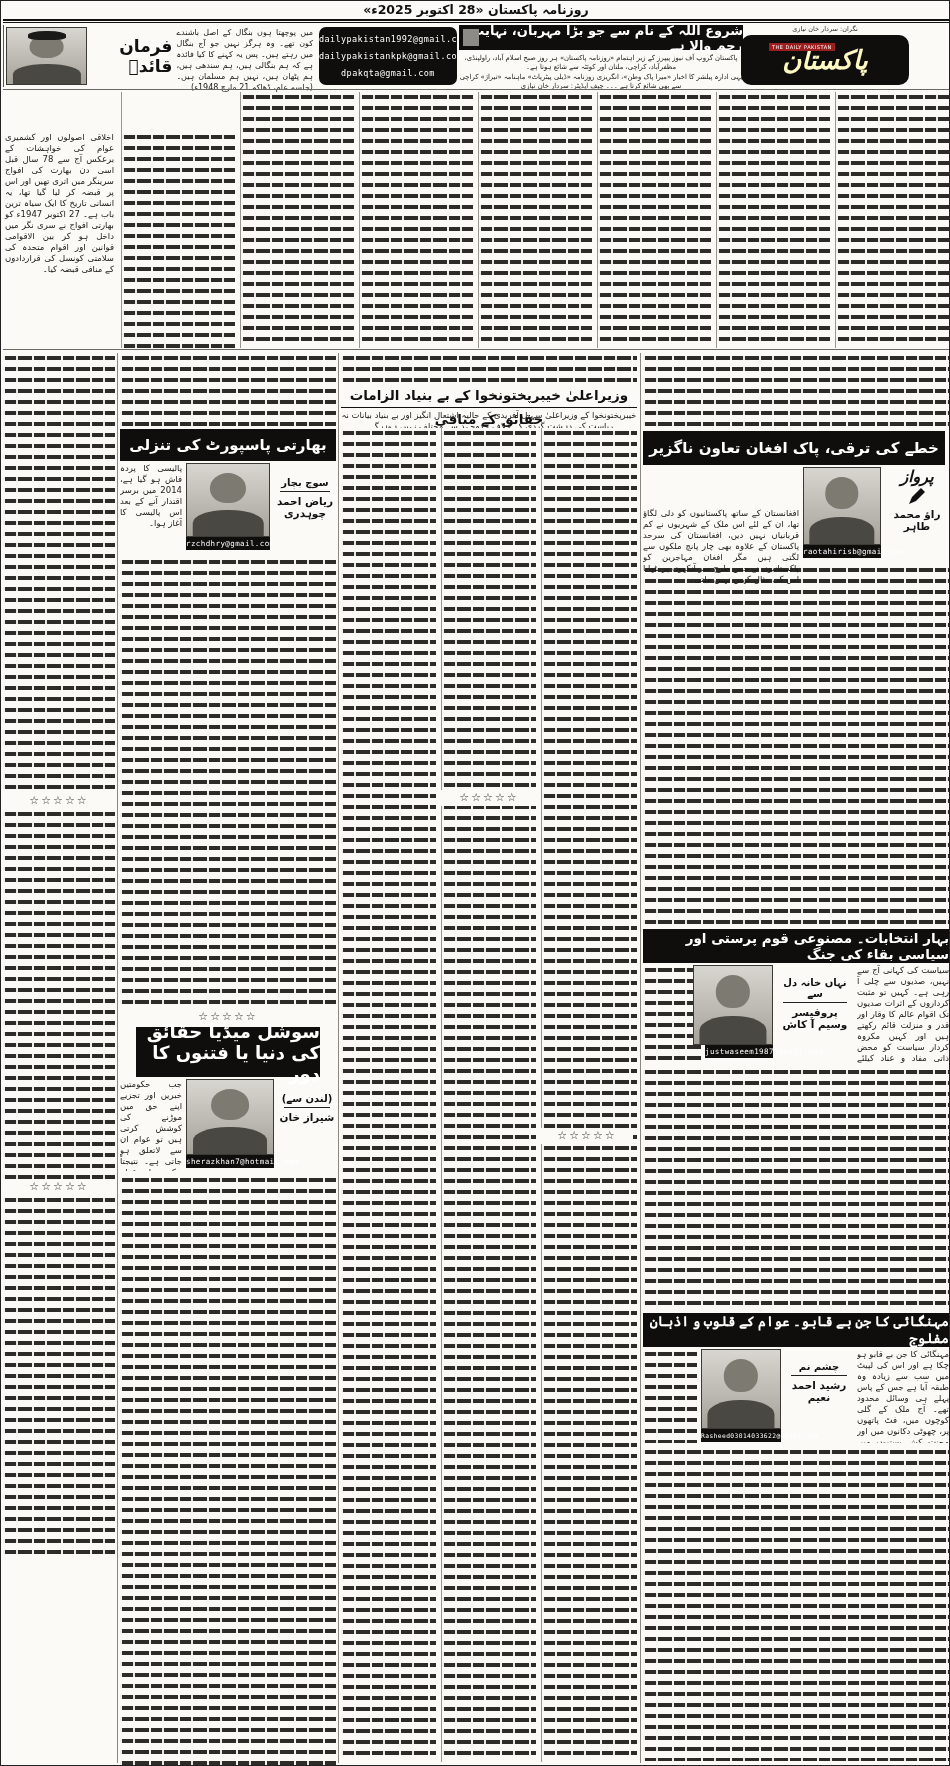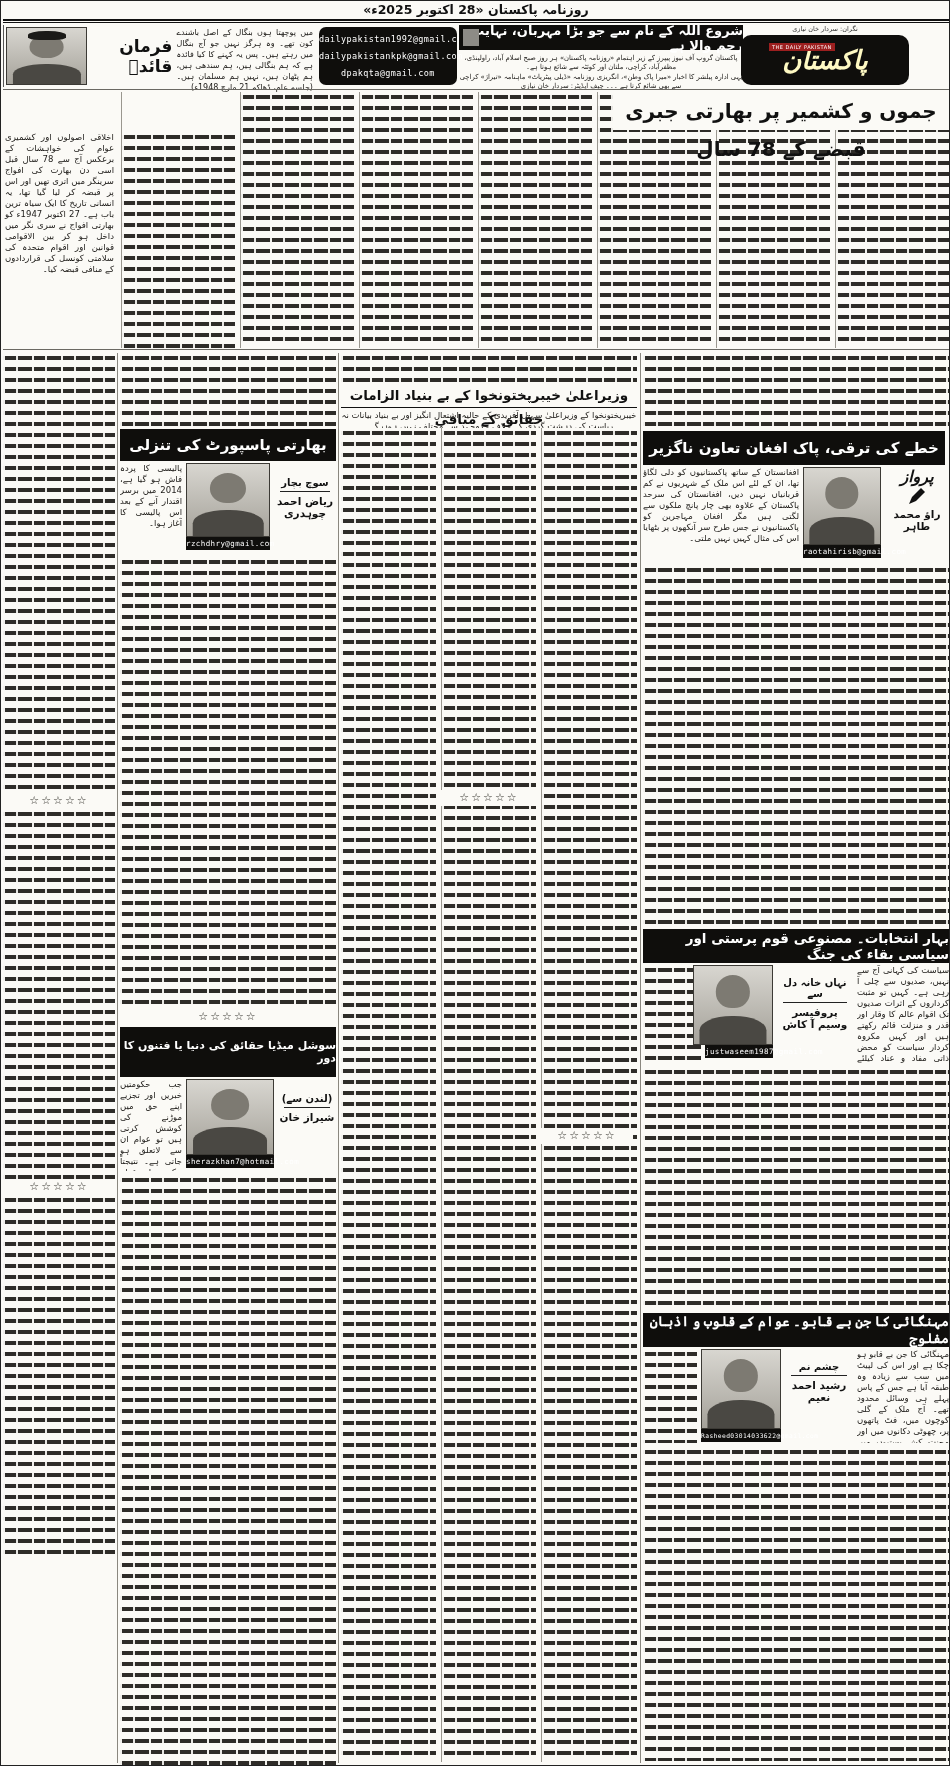--- a/index.html
+++ b/index.html
@@ -88,21 +88,20 @@
       <div class="c">
         <div style="height:40px;background:#fbfaf6;"></div>
         <div class="fill" style="height:216px;"></div>
       </div>
       <div class="c">
         <div style="height:40px;background:#fbfaf6;"></div>
         <p class="txt" style="height:210px;overflow:hidden;padding:0 2px;">اخلاقی اصولوں اور کشمیری عوام کی خواہشات کے برعکس آج سے 78 سال قبل اسی دن بھارت کی افواج سرینگر میں اتری تھیں اور اس پر قبضہ کر لیا گیا تھا، یہ انسانی تاریخ کا ایک سیاہ ترین باب ہے۔ 27 اکتوبر 1947ء کو بھارتی افواج نے سری نگر میں داخل ہو کر بین الاقوامی قوانین اور اقوام متحدہ کی سلامتی کونسل کی قراردادوں کے منافی قبضہ کیا۔</p>
       </div>
     </div>
 
-    <div class="abs center" style="left:610px;top:0;width:336px;height:38px;background:#fbfaf6;font-weight:bold;font-size:20px;line-height:38px;direction:rtl;">جموں و کشمیر پر بھارتی جبری قبضے کے 78 سال</div>
   </div>
 
   <div class="abs rule-h" style="left:2px;top:348px;width:946px;"></div>
 
   <div class="abs rule-v" style="left:116px;top:352px;height:1410px;"></div>
   <div class="abs rule-v" style="left:337px;top:352px;height:1410px;"></div>
   <div class="abs rule-v" style="left:639px;top:352px;height:1410px;"></div>
 
   <div class="abs" style="left:2px;top:352px;width:112px;height:1204px;">
     <div class="fill" style="height:440px;"></div>
@@ -127,21 +126,21 @@
       <div style="width:84px;">
         <div class="portrait" style="width:82px;height:72px;"></div>
         <div class="email-bar">rzchdhry@gmail.com</div>
       </div>
       <p class="txt" style="flex:1;height:90px;overflow:hidden;">پالیسی کا پردہ فاش ہو گیا ہے، 2014 میں برسر اقتدار آنے کے بعد اس پالیسی کا آغاز ہوا۔</p>
     </div>
 
     <div class="fill" style="height:452px;"></div>
     <div class="stars">☆☆☆☆☆</div>
 
-    <div class="bar-head" style="height:50px;font-size:11px;margin:2px 0;">سوشل میڈیا حقائق کی دنیا یا فتنوں کا دور</div>
+    <div class="bar-head" style="height:50px;font-size:18px;margin:2px 16px;">سوشل میڈیا حقائق کی دنیا یا فتنوں کا دور</div>
 
     <div class="author-row" style="height:96px;">
       <div style="width:58px;padding-top:14px;">
         <div class="col-label">(لندن سے)</div>
         <div class="label-rule"></div>
         <div class="author-name">شیراز خان</div>
       </div>
       <div style="width:88px;">
         <div class="portrait" style="width:86px;height:74px;"></div>
         <div class="email-bar">sherazkhan7@hotmail.com</div>
@@ -179,21 +178,21 @@
           <svg width="20" height="20" viewBox="0 0 20 20">
               <path d="M2 18 L5 11 L14 2 L18 6 L9 15 Z" fill="#111"></path>
             </svg>
         </div>
         <div class="author-name">راؤ محمد طاہر</div>
       </div>
       <div style="width:78px;">
         <div class="portrait" style="width:76px;height:76px;"></div>
         <div class="email-bar">raotahirisb@gmail.com</div>
       </div>
-      <p class="txt" style="flex:1;height:94px;overflow:hidden;">افغانستان کے ساتھ پاکستانیوں کو دلی لگاؤ تھا، ان کے لئے اس ملک کے شہریوں نے کم قربانیاں نہیں دیں، افغانستان کی سرحد پاکستان کے علاوہ بھی چار پانچ ملکوں سے لگتی ہیں مگر افغان مہاجرین کو پاکستانیوں نے جس طرح سر آنکھوں پر بٹھایا اس کی مثال کہیں نہیں ملتی۔</p>
+      <p class="txt" style="flex:1;height:94px;overflow:hidden;margin-top:41px;">افغانستان کے ساتھ پاکستانیوں کو دلی لگاؤ تھا، ان کے لئے اس ملک کے شہریوں نے کم قربانیاں نہیں دیں، افغانستان کی سرحد پاکستان کے علاوہ بھی چار پانچ ملکوں سے لگتی ہیں مگر افغان مہاجرین کو پاکستانیوں نے جس طرح سر آنکھوں پر بٹھایا اس کی مثال کہیں نہیں ملتی۔</p>
     </div>
 
     <div class="fill" style="height:362px;"></div>
 
     <div class="bar-head" style="height:34px;font-size:13.5px;margin:2px 0;">بہار انتخابات۔ مصنوعی قوم پرستی اور سیاسی بقاء کی جنگ</div>
 
     <div class="author-row" style="height:102px;">
       <p class="txt" style="width:92px;height:98px;overflow:hidden;">سیاست کی کہانی آج سے نہیں، صدیوں سے چلی آ رہی ہے۔ کہیں تو مثبت کرداروں کے اثرات صدیوں تک اقوام عالم کا وقار اور قدر و منزلت قائم رکھتے ہیں اور کہیں مکروہ کردار سیاست کو محض ذاتی مفاد و عناد کیلئے استعمال کرکے قوموں کی ساکھ اور شناخت پر منفی اثرات مرتب کرتے ہیں۔</p>
       <div style="width:76px;padding-top:12px;">
         <div class="col-label">نہاں خانہ دل سے</div>

